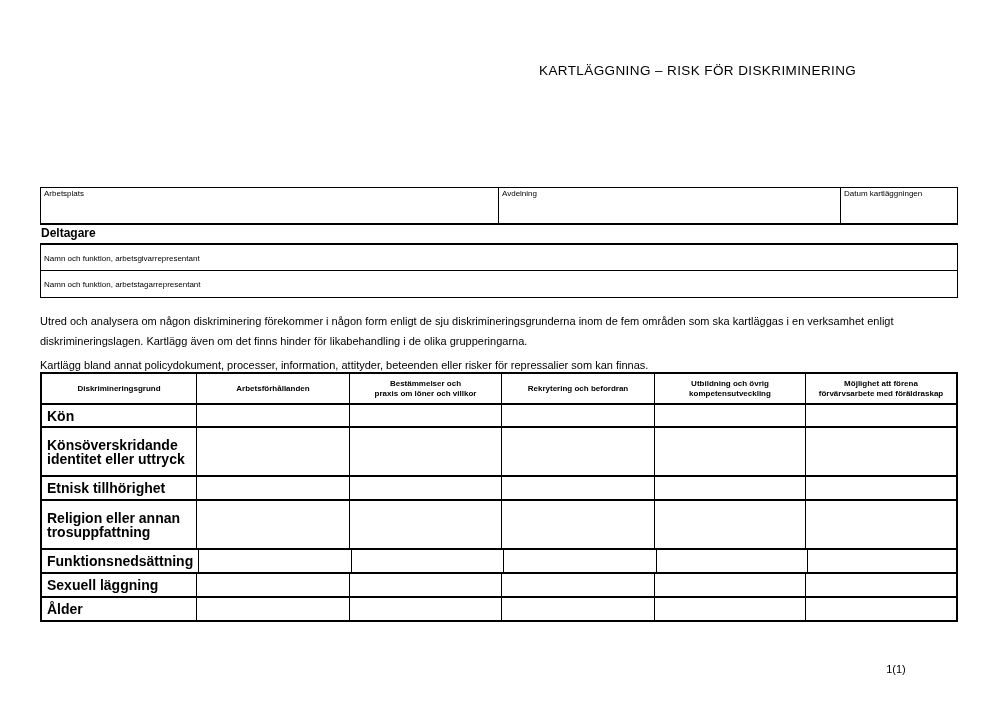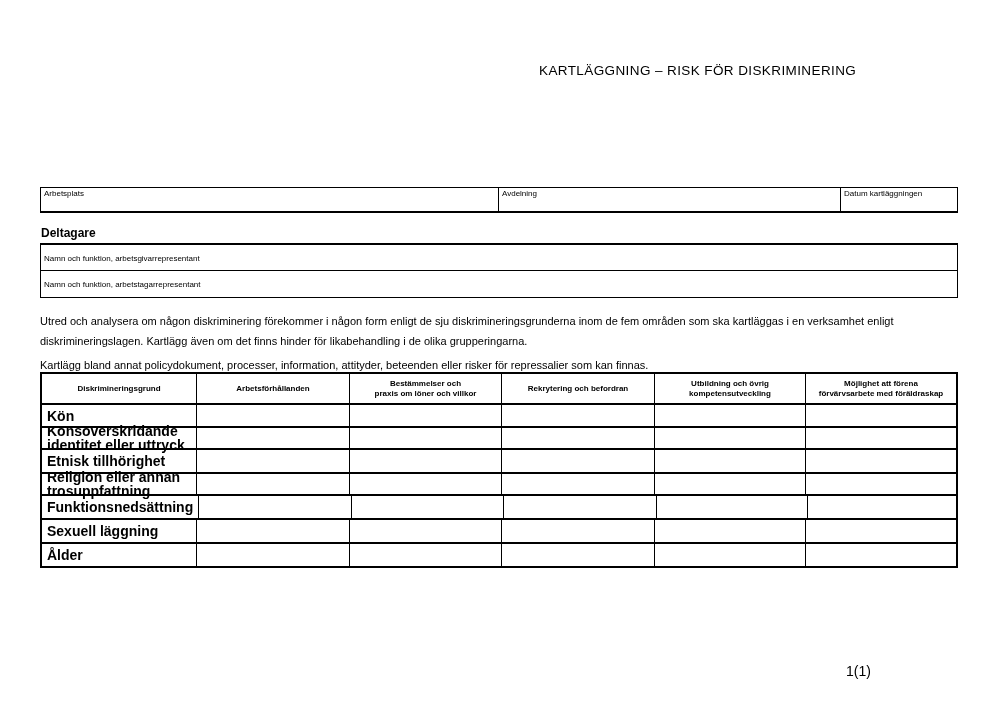--- a/index.html
+++ b/index.html
@@ -9,21 +9,21 @@
   }
   .page{position:absolute;inset:0;background:#fff;}
 
   .doc-title{
     position:absolute;left:499px;top:63px;
     font-size:13.5px;font-weight:normal;letter-spacing:.4px;white-space:nowrap;padding-left:40px;
   }
 
   
   .info-table{
-    position:absolute;left:40px;top:187px;width:918px;height:26px;
+    position:absolute;left:40px;top:187px;width:918px;height:38px;
     display:flex;box-sizing:border-box;
     border:1px solid #000;border-bottom-width:2px;
   }
   .info-cell{
     box-sizing:border-box;border-right:1px solid #000;
     padding:1px 3px;display:flex;flex-direction:column;
   }
   .info-cell:last-child{border-right:none;}
   .cell-label{font-size:8px;line-height:9px;}
   .cell-value{flex:1;font-size:10px;}
@@ -70,25 +70,25 @@
   .c4{flex:0 0 151px;}
   .header-row{height:31px;}
   .header-row .mcell{
     justify-content:center;text-align:center;
     font-size:8px;font-weight:bold;line-height:10px;white-space:pre-line;
   }
   .row-label{
     font-size:14px;font-weight:bold;line-height:14px;
     padding:2px 5px;
   }
-  .h23{height:23px;} .h38{height:22px;} .h24{height:24px;} .h22{height:22px;}
+  .h23{height:23px;} .h38{height:49px;} .h24{height:24px;} .h22{height:22px;}
 
   .page-number{
     position:absolute;left:846px;top:663px;width:100px;
-    text-align:left;font-size:14px;
+    text-align:center;font-size:11px;
   }
 </style>
 </head>
 <body>
 
 <div class="page">
 
   <div class="doc-title">KARTLÄGGNING – RISK FÖR DISKRIMINERING</div>
 
   <div class="info-table">

